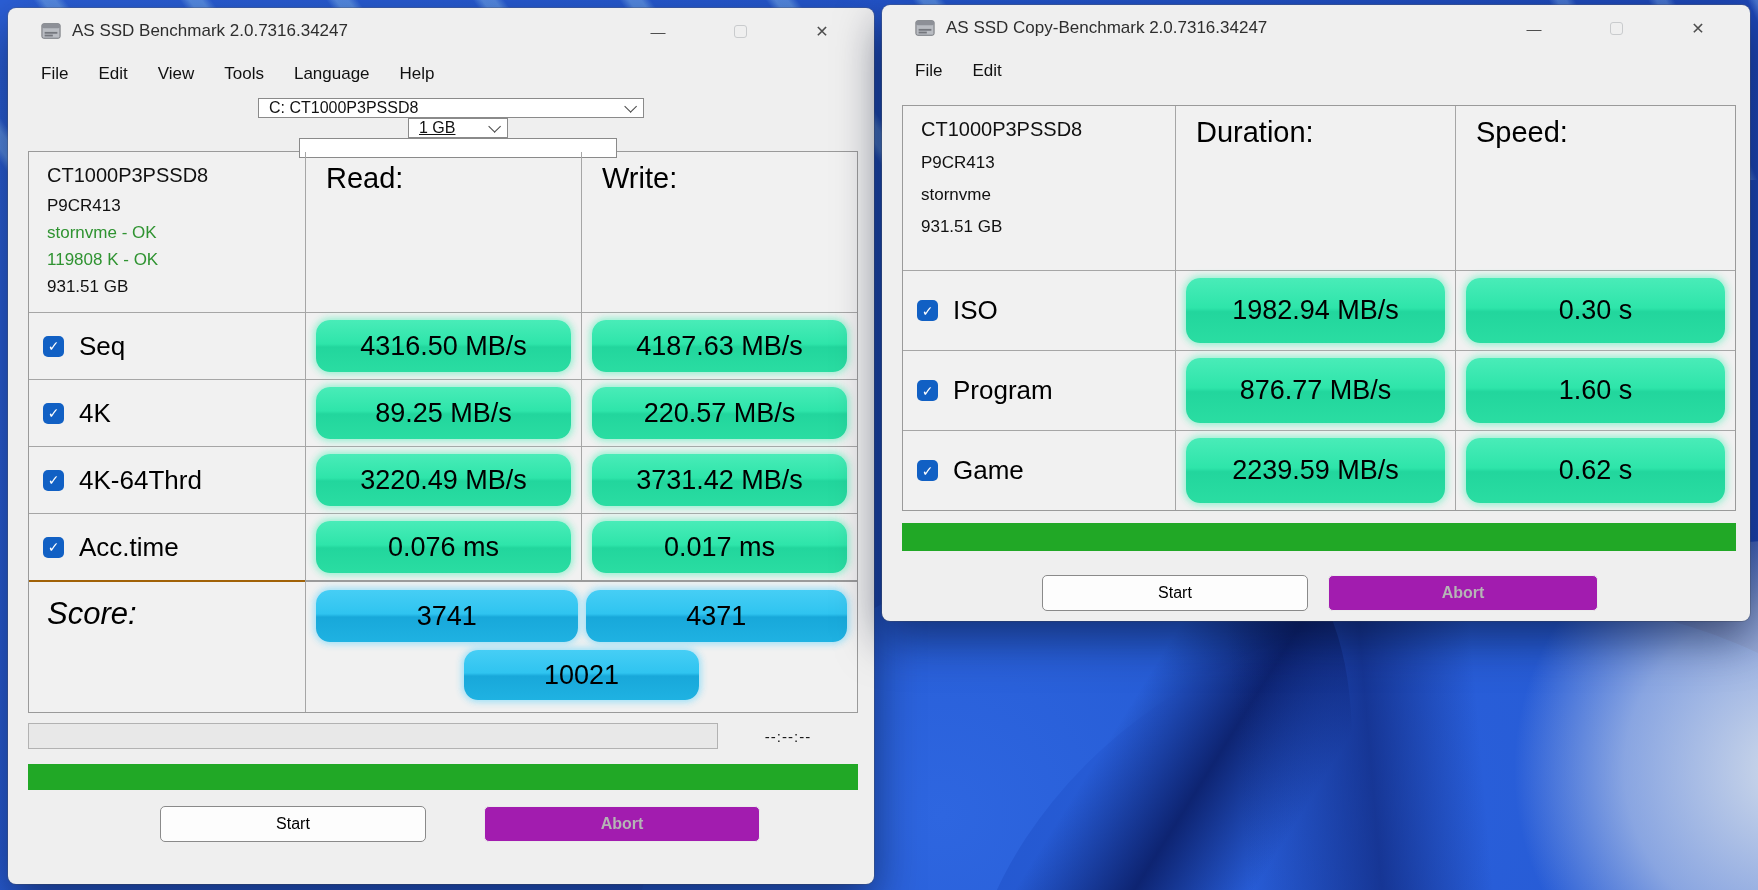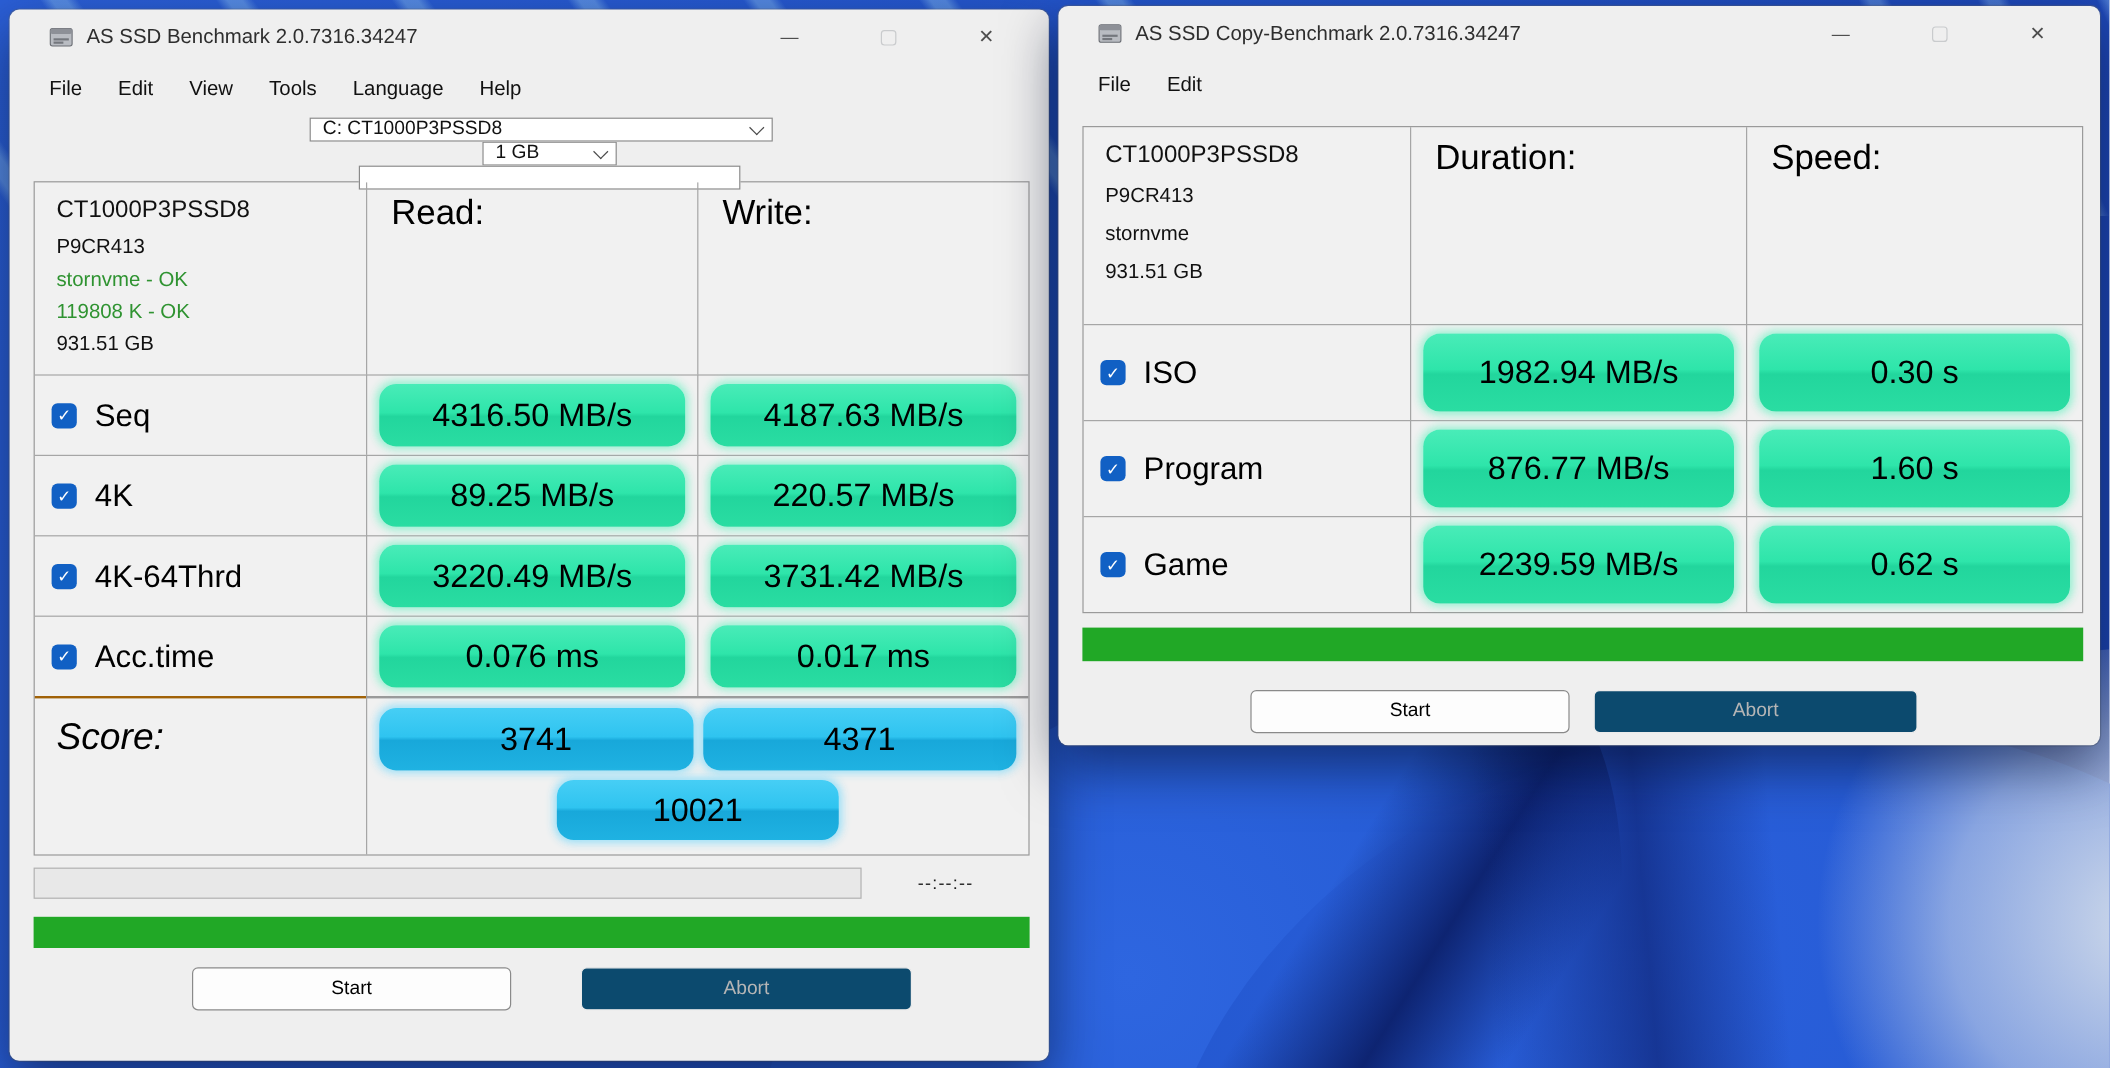--- a/index.html
+++ b/index.html
@@ -45,21 +45,21 @@
   .glyph-close { font-size:16px; color:#4e4e4e; }
 
   .menubar { display:flex; align-items:center; height:40px; padding-left:18px; }
   .menu-item { font-size:17px; color:#111; padding:6px 15px; cursor:default; }
 
   
   .controls-row { display:flex; align-items:center; margin:4px 0 0 20px; height:32px;flex-direction:column; }
   .combo { background:#fff; border:1px solid #8a8a8a; height:30px; display:flex;
            align-items:center; padding:0 10px; font-size:16px; color:#111; }
   .combo-drive { width:386px; }
-  .combo-size { width:112px; margin-left:14px; }
+  .combo-size { width:100px; margin-left:14px;text-decoration:underline; }
   .combo-label { flex:1; }
   .chev { width:9px; height:9px; border-right:1.6px solid #4a4a4a; border-bottom:1.6px solid #4a4a4a;
           transform:rotate(45deg) translateY(-3px); }
   .text-field { width:318px; height:30px; margin-left:13px; background:#fff;
                 border:1px solid #8a8a8a; font-size:16px; padding:0 8px; font-family:inherit; }
 
   
   .table { display:grid; margin-left:20px; border:1px solid #9a9a9a; background:#f1f1f1; }
   .bench { margin-top:21px; width:830px;
            grid-template-columns:276px 276px 276px;
@@ -105,21 +105,21 @@
   .progress-empty { width:690px; height:26px; background:#e8e8e8; border:1px solid #b2b2b2; }
   .timer { flex:0 0 140px; text-align:center; font-size:15px; color:#1a1a1a; letter-spacing:1px; }
   .green-bar { margin:14px 0 0 20px; height:26px; background:#21a826; }
   .bench-green { width:830px; }
   .copy-green  { width:834px; margin-top:12px; height:28px; }
 
   .button-row { display:flex; margin-top:16px; }
   .btn { height:36px; border-radius:5px; font-size:16px; font-family:inherit; cursor:default;
          display:flex; align-items:center; justify-content:center; }
   .btn-start { width:266px; background:#fdfdfd; border:1px solid #8a8a8a; color:#000; }
-  .btn-abort { background:#0c4a6e; border:1px solid #ebebeb; color:#b5b5b5; }
+  .btn-abort { background:#a21caf; border:1px solid #ebebeb; color:#b5b5b5;font-weight:bold; }
   .win-left  .btn-start { margin-left:152px; }
   .win-left  .btn-abort { margin-left:58px; width:276px; }
   .win-right .button-row { margin-top:24px; }
   .win-right .btn-start { margin-left:160px; }
   .win-right .btn-abort { margin-left:20px; width:270px; }
 </style>
 </head>
 <body>
 
 <div class="desktop">

